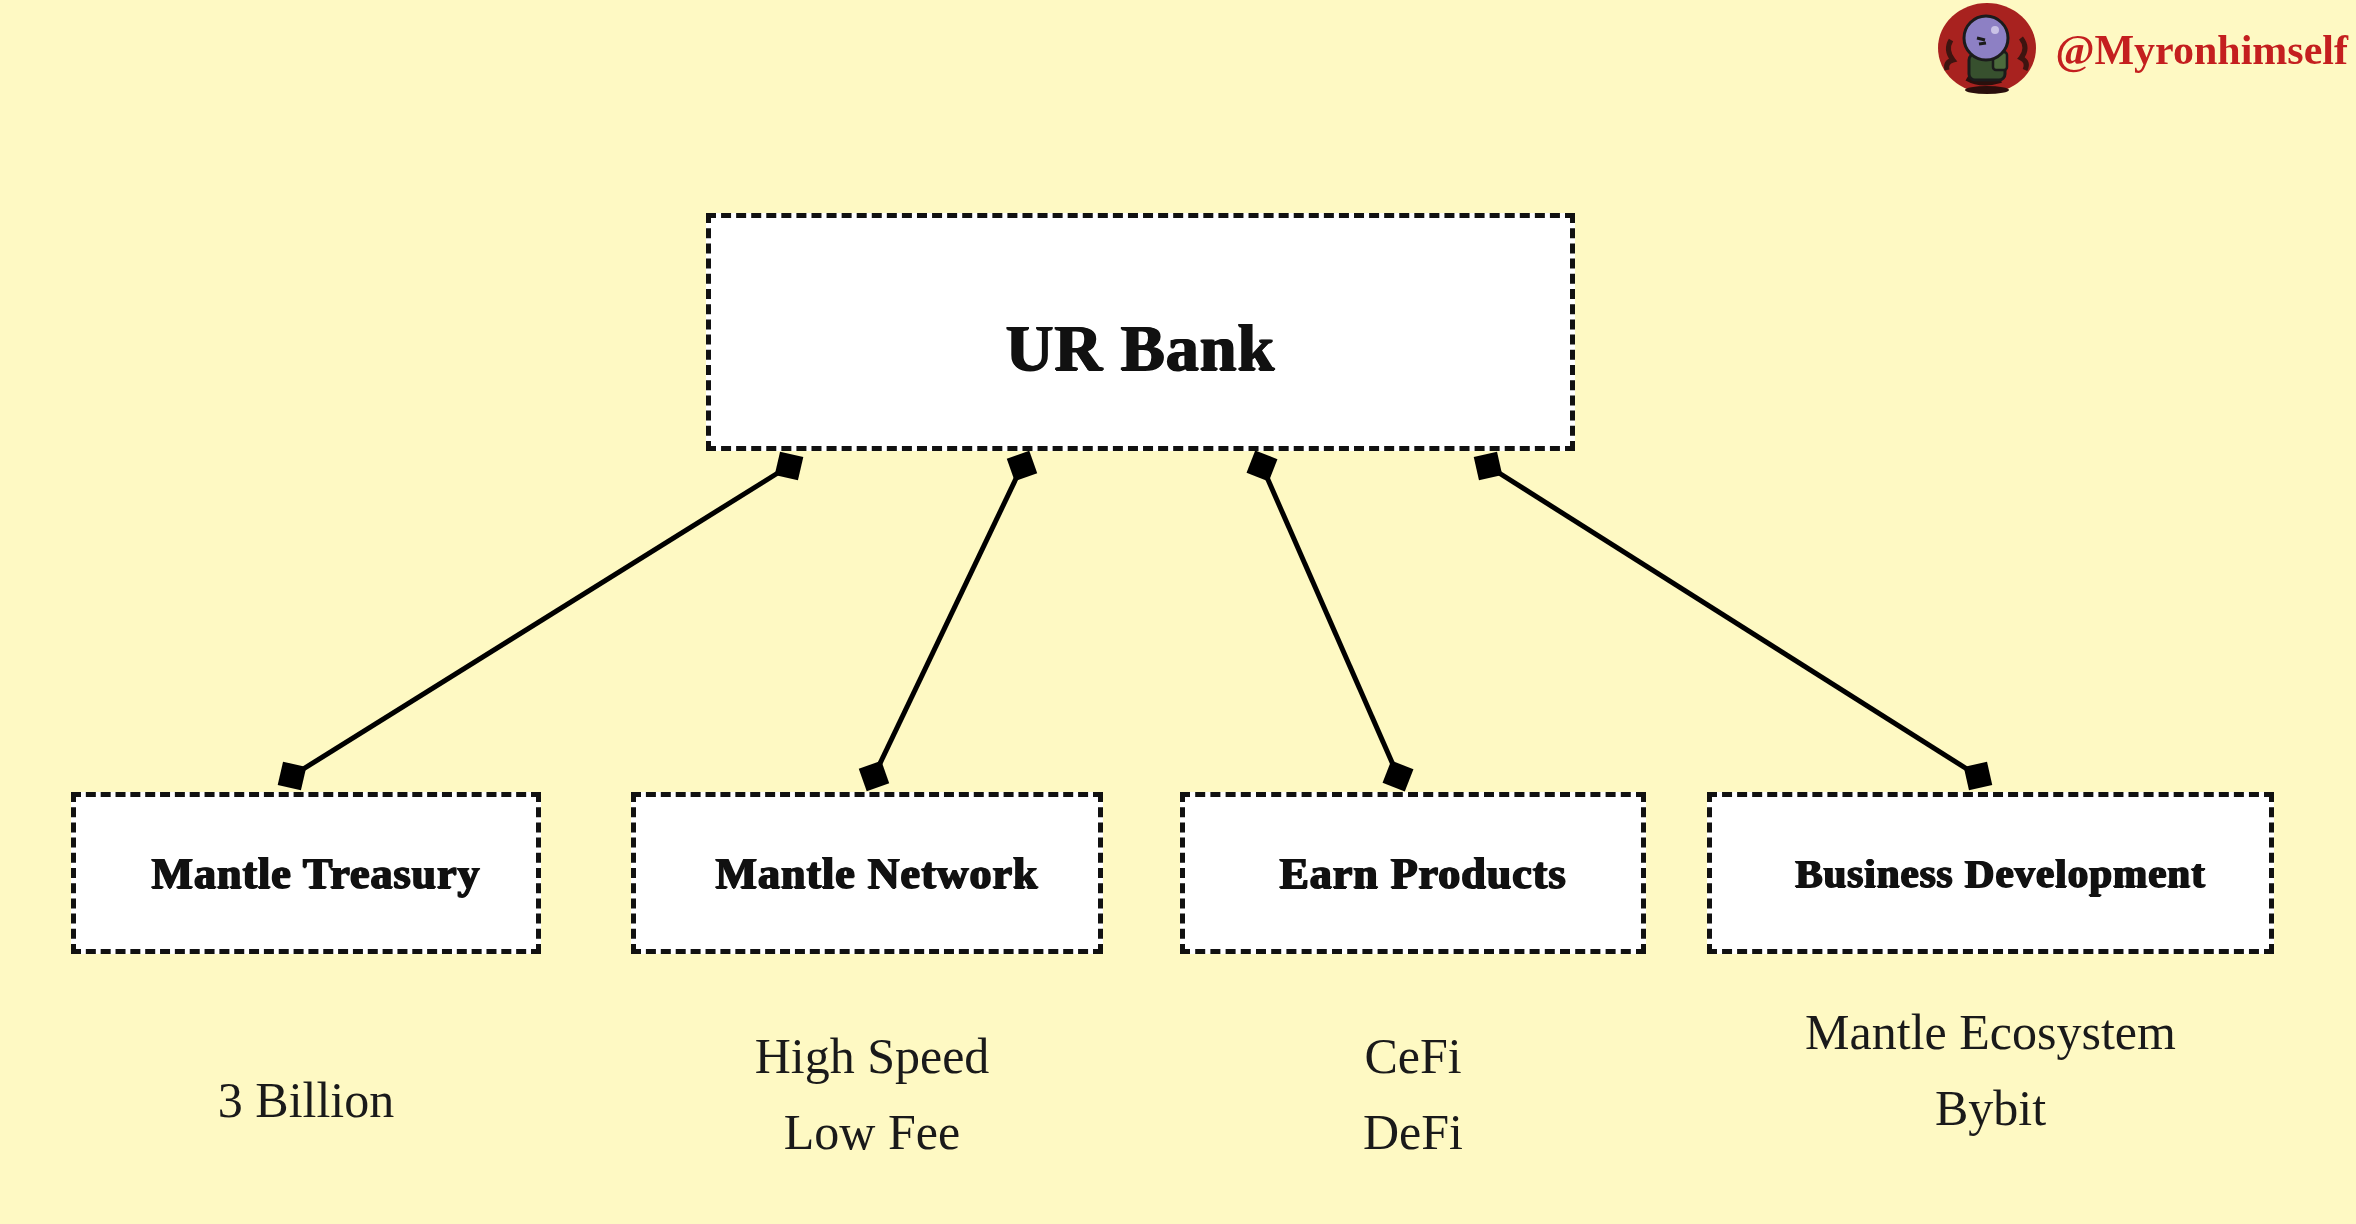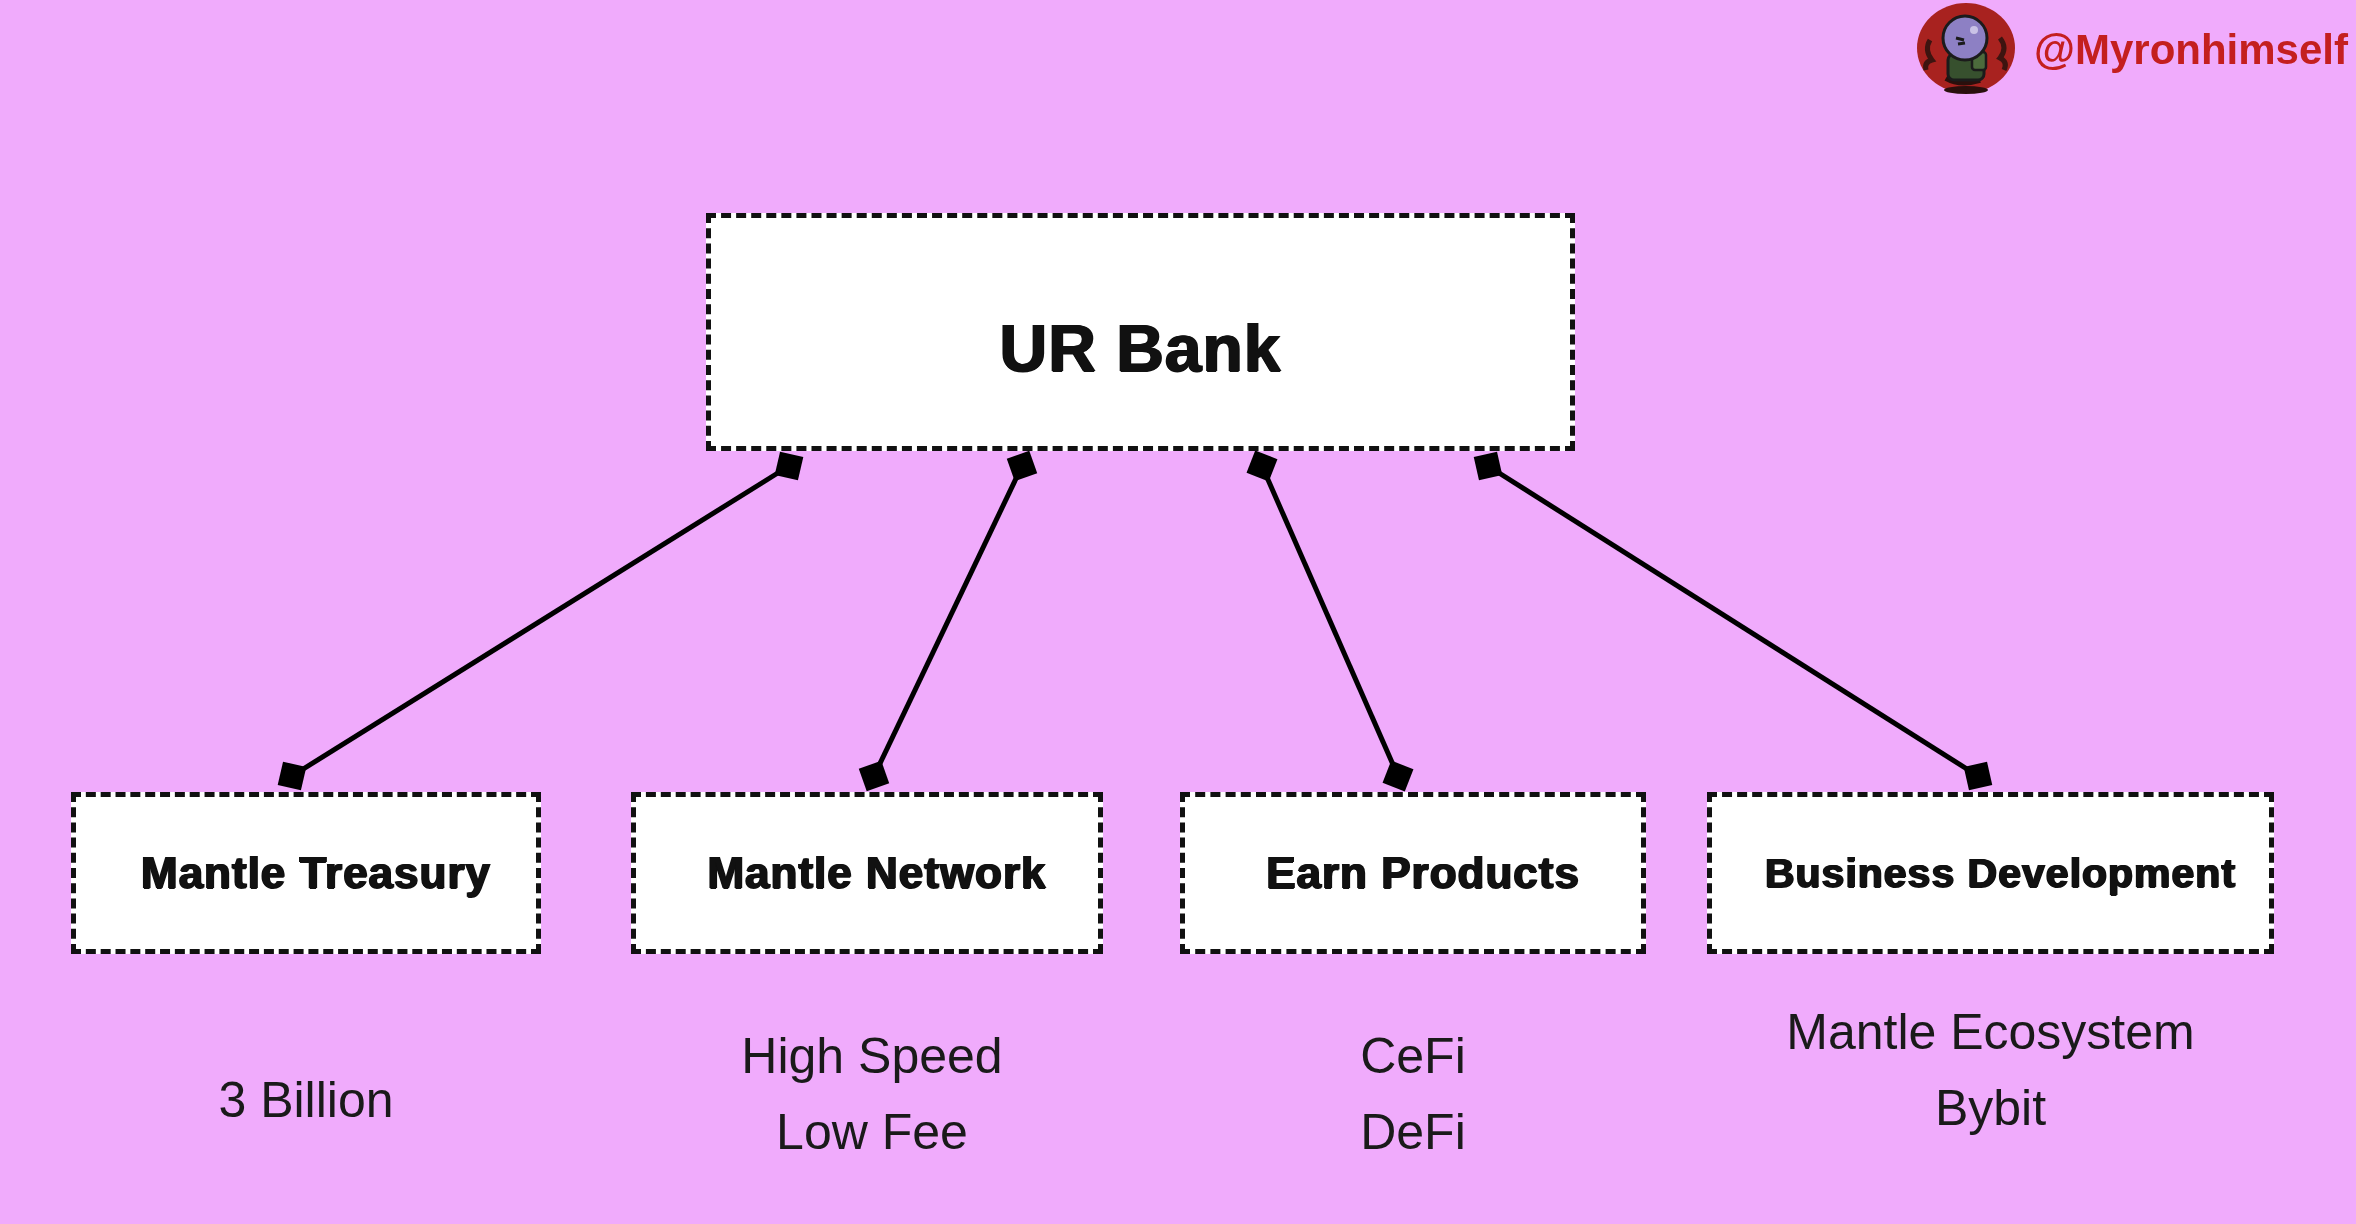--- a/index.html
+++ b/index.html
@@ -5,22 +5,23 @@
   html, body {
     margin: 0;
     padding: 0;
     background: #ffffff;
     font-family: "Liberation Sans", sans-serif;
   }
   .canvas {
     position: relative;
     width: 2356px;
     height: 1224px;
-    background: #f0abfc;
+    background: #fef9c3;
     overflow: hidden;
+    font-family: Liberation Serif, serif;
   }
 
   
   .watermark {
     position: absolute;
     top: 0;
     right: 8px;
     height: 100px;
     display: flex;
     align-items: center;

